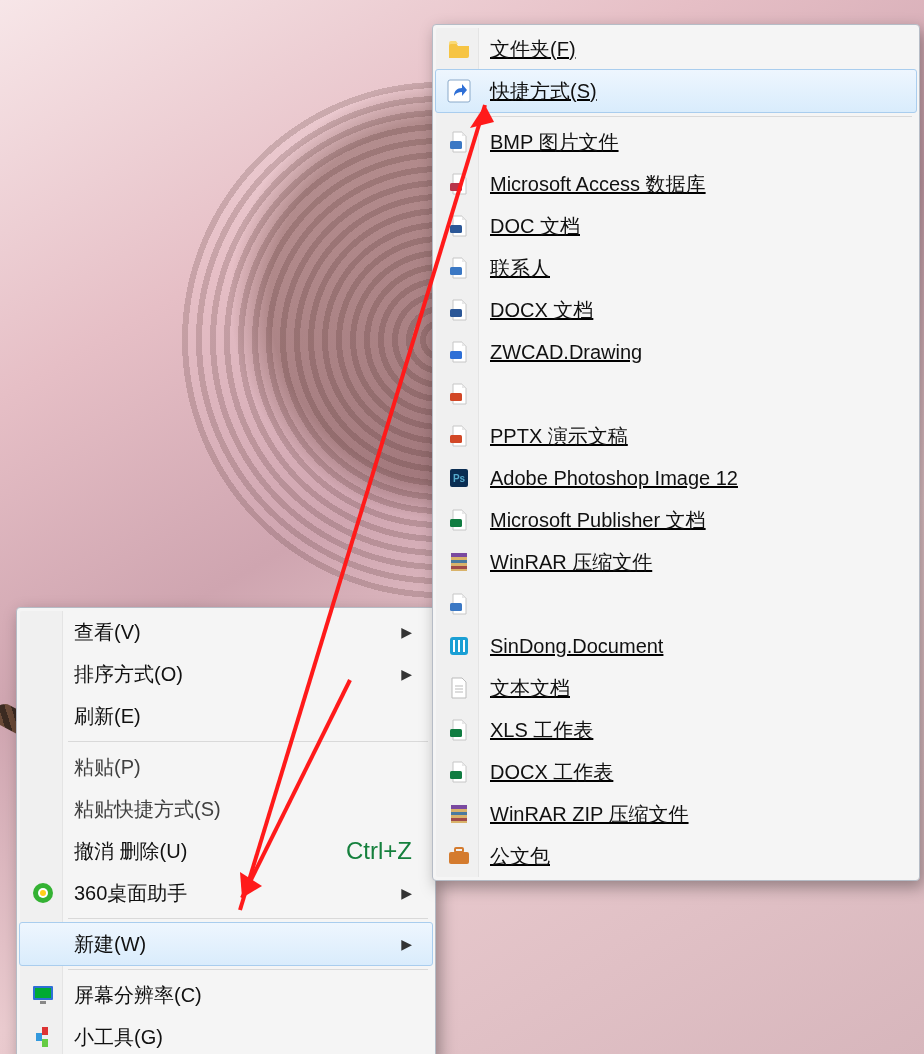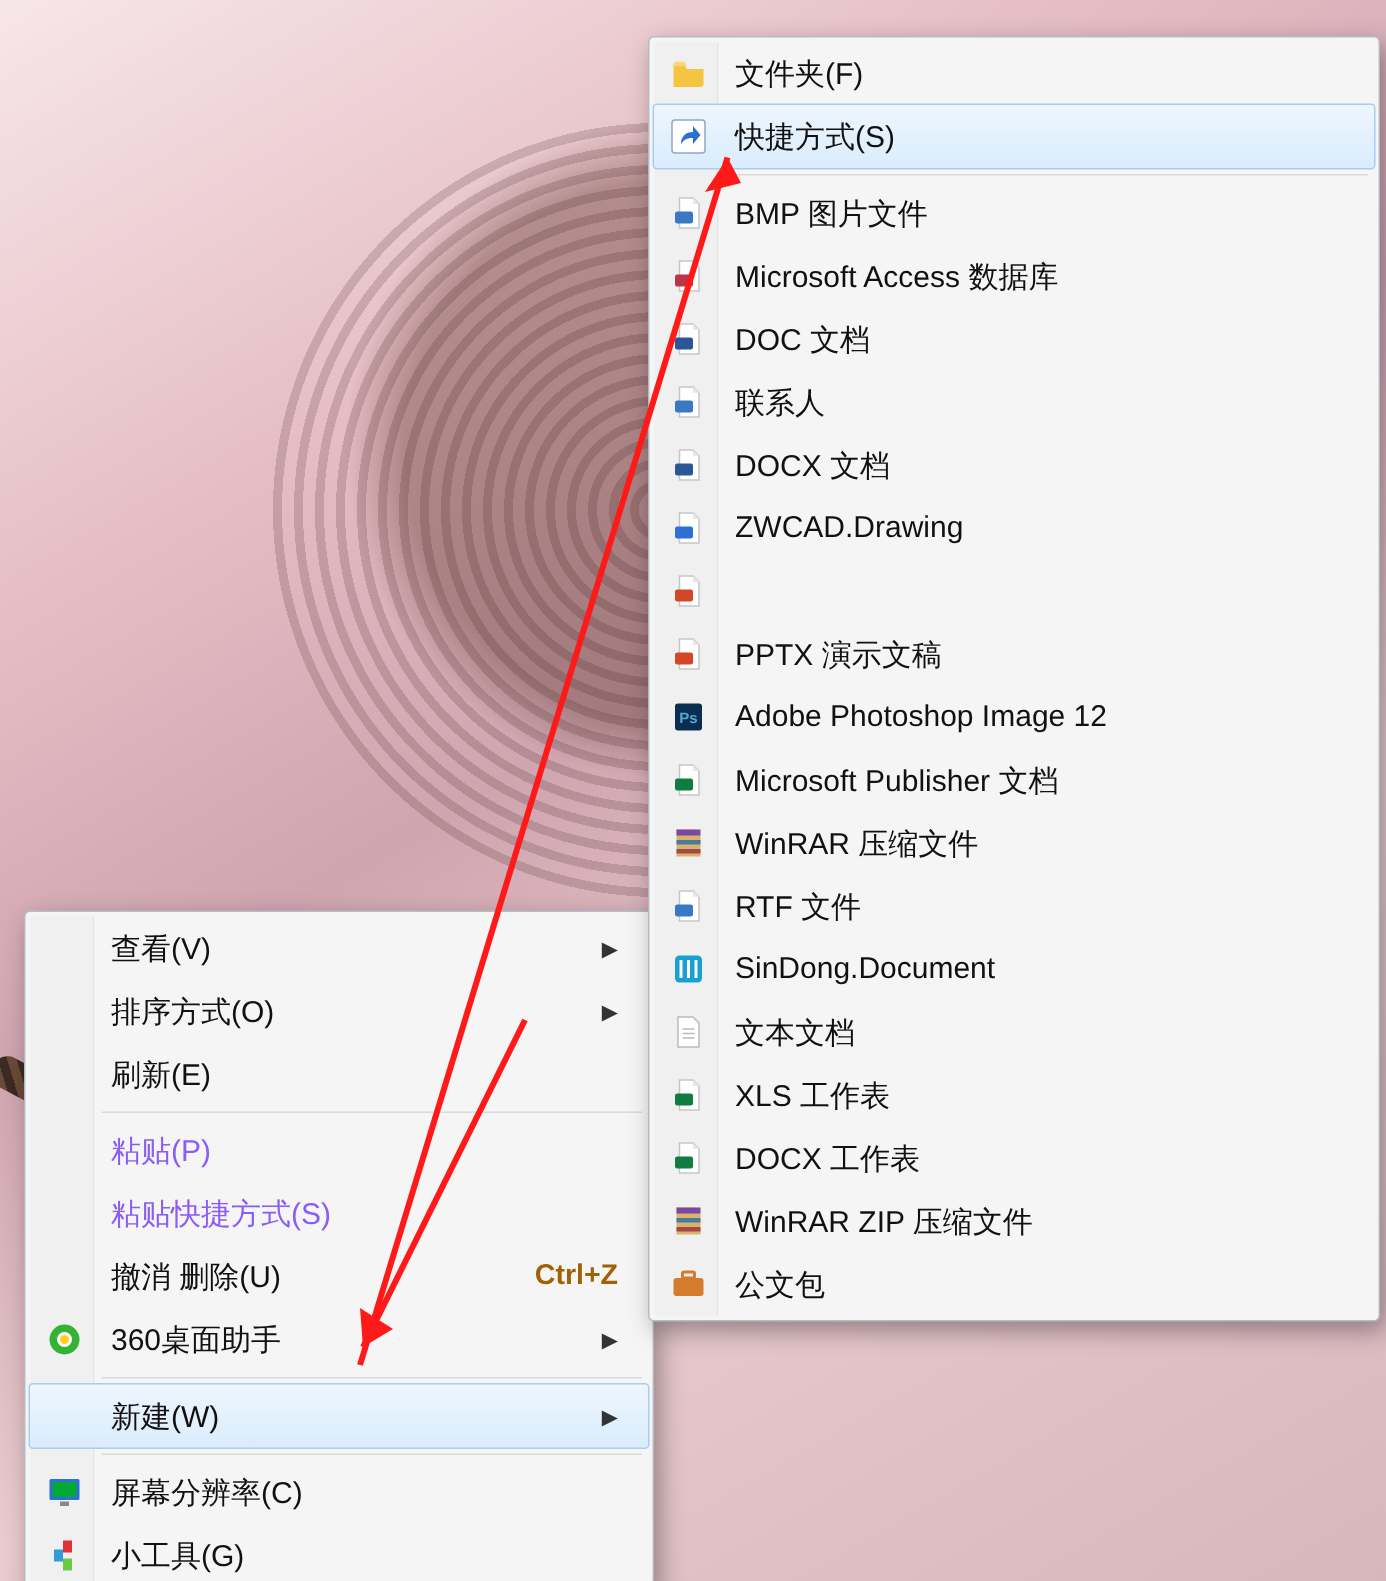--- a/index.html
+++ b/index.html
@@ -16,31 +16,31 @@
   .whip{position:absolute;left:0;top:680px;width:260px;height:260px;}
   .whip::before{content:"";position:absolute;left:-20px;top:80px;width:260px;height:22px;
     background:repeating-linear-gradient(45deg,#3c2b22 0 6px,#6a4a38 6px 12px);
     border-radius:11px;transform:rotate(28deg);}
   .hand{position:absolute;left:78px;top:790px;width:95px;height:80px;background:#f5d4c2;border-radius:46% 46% 40% 40%;}
 
   .menu{position:absolute;background:#f5f5f5;border:1px solid #b6bcc6;border-radius:4px;
     box-shadow:4px 6px 16px rgba(0,0,0,.35);padding:3px;}
   .menu .gutter{position:absolute;left:3px;top:3px;bottom:3px;width:42px;background:#f0f0f0;border-right:1px solid #e4e4e4;border-radius:2px 0 0 2px;}
   .mi{position:relative;display:flex;align-items:center;height:42px;padding:0 20px 0 54px;white-space:nowrap;cursor:default;color:#111;}
-  .mi.disabled{color:#8b5cf6;}
+  .mi.disabled{color:#404040;}
   .mi.hover{background:linear-gradient(#eef6fe,#d9ecfc);border:1px solid #a9cdee;border-radius:3px;margin:-1px;}
   .mi .lbl{flex:1;}
-  .mi .sc{color:#a16207;font-size:19px;margin-left:30px;font-weight:bold;}
+  .mi .sc{color:#15803d;font-size:24px;margin-left:30px;}
   .mi .arw{margin-left:auto;font-size:14px;color:#333;}
   .sep{height:1px;background:#d9d9d9;margin:4px 4px 4px 48px;}
   .ico{position:absolute;left:11px;top:50%;transform:translateY(-50%);width:24px;height:24px;display:flex;align-items:flex-start;justify-content:center;}
   .ico svg{width:24px;height:24px;}
 
   #ctx{left:16px;top:576px;width:412px;margin-top:31px;}
-  #sub{left:432px;top:24px;width:480px;}
+  #sub{left:432px;top:24px;width:480px;text-decoration:underline;}
   #sub .mi{height:42px;}
 
   
   .arrow{position:absolute;pointer-events:none;}
   .arrow line{stroke:#ff1a1a;stroke-width:4;}
   .arrow polygon{fill:#ff1a1a;}
 </style>
 </head>
 <body>
 
@@ -247,21 +247,20 @@
         <span class="lbl">WinRAR 压缩文件</span>
       </div>
       <div class="mi">
         <span class="ico">
           <svg viewBox="0 0 24 24">
             <path fill="#fff" stroke="#c6c6c6" d="M6 2h9l4 4v16H6z"></path>
             <path fill="#e8e8e8" d="M15 2v4h4z"></path>
             <rect x="3" y="11" width="12" height="8" rx="1.5" fill="#3b78c4"></rect>
           </svg>
         </span>
-        <span class="lbl">RTF 文件</span>
       </div>
       <div class="mi">
         <span class="ico">
           <svg viewBox="0 0 24 24">
             <rect x="3" y="3" width="18" height="18" rx="3" fill="#1a9fd4"></rect>
             <path stroke="#fff" stroke-width="2" fill="none" d="M7 6v12M12 6v12M17 6v12"></path>
           </svg>
         </span>
         <span class="lbl">SinDong.Document</span>
       </div>

